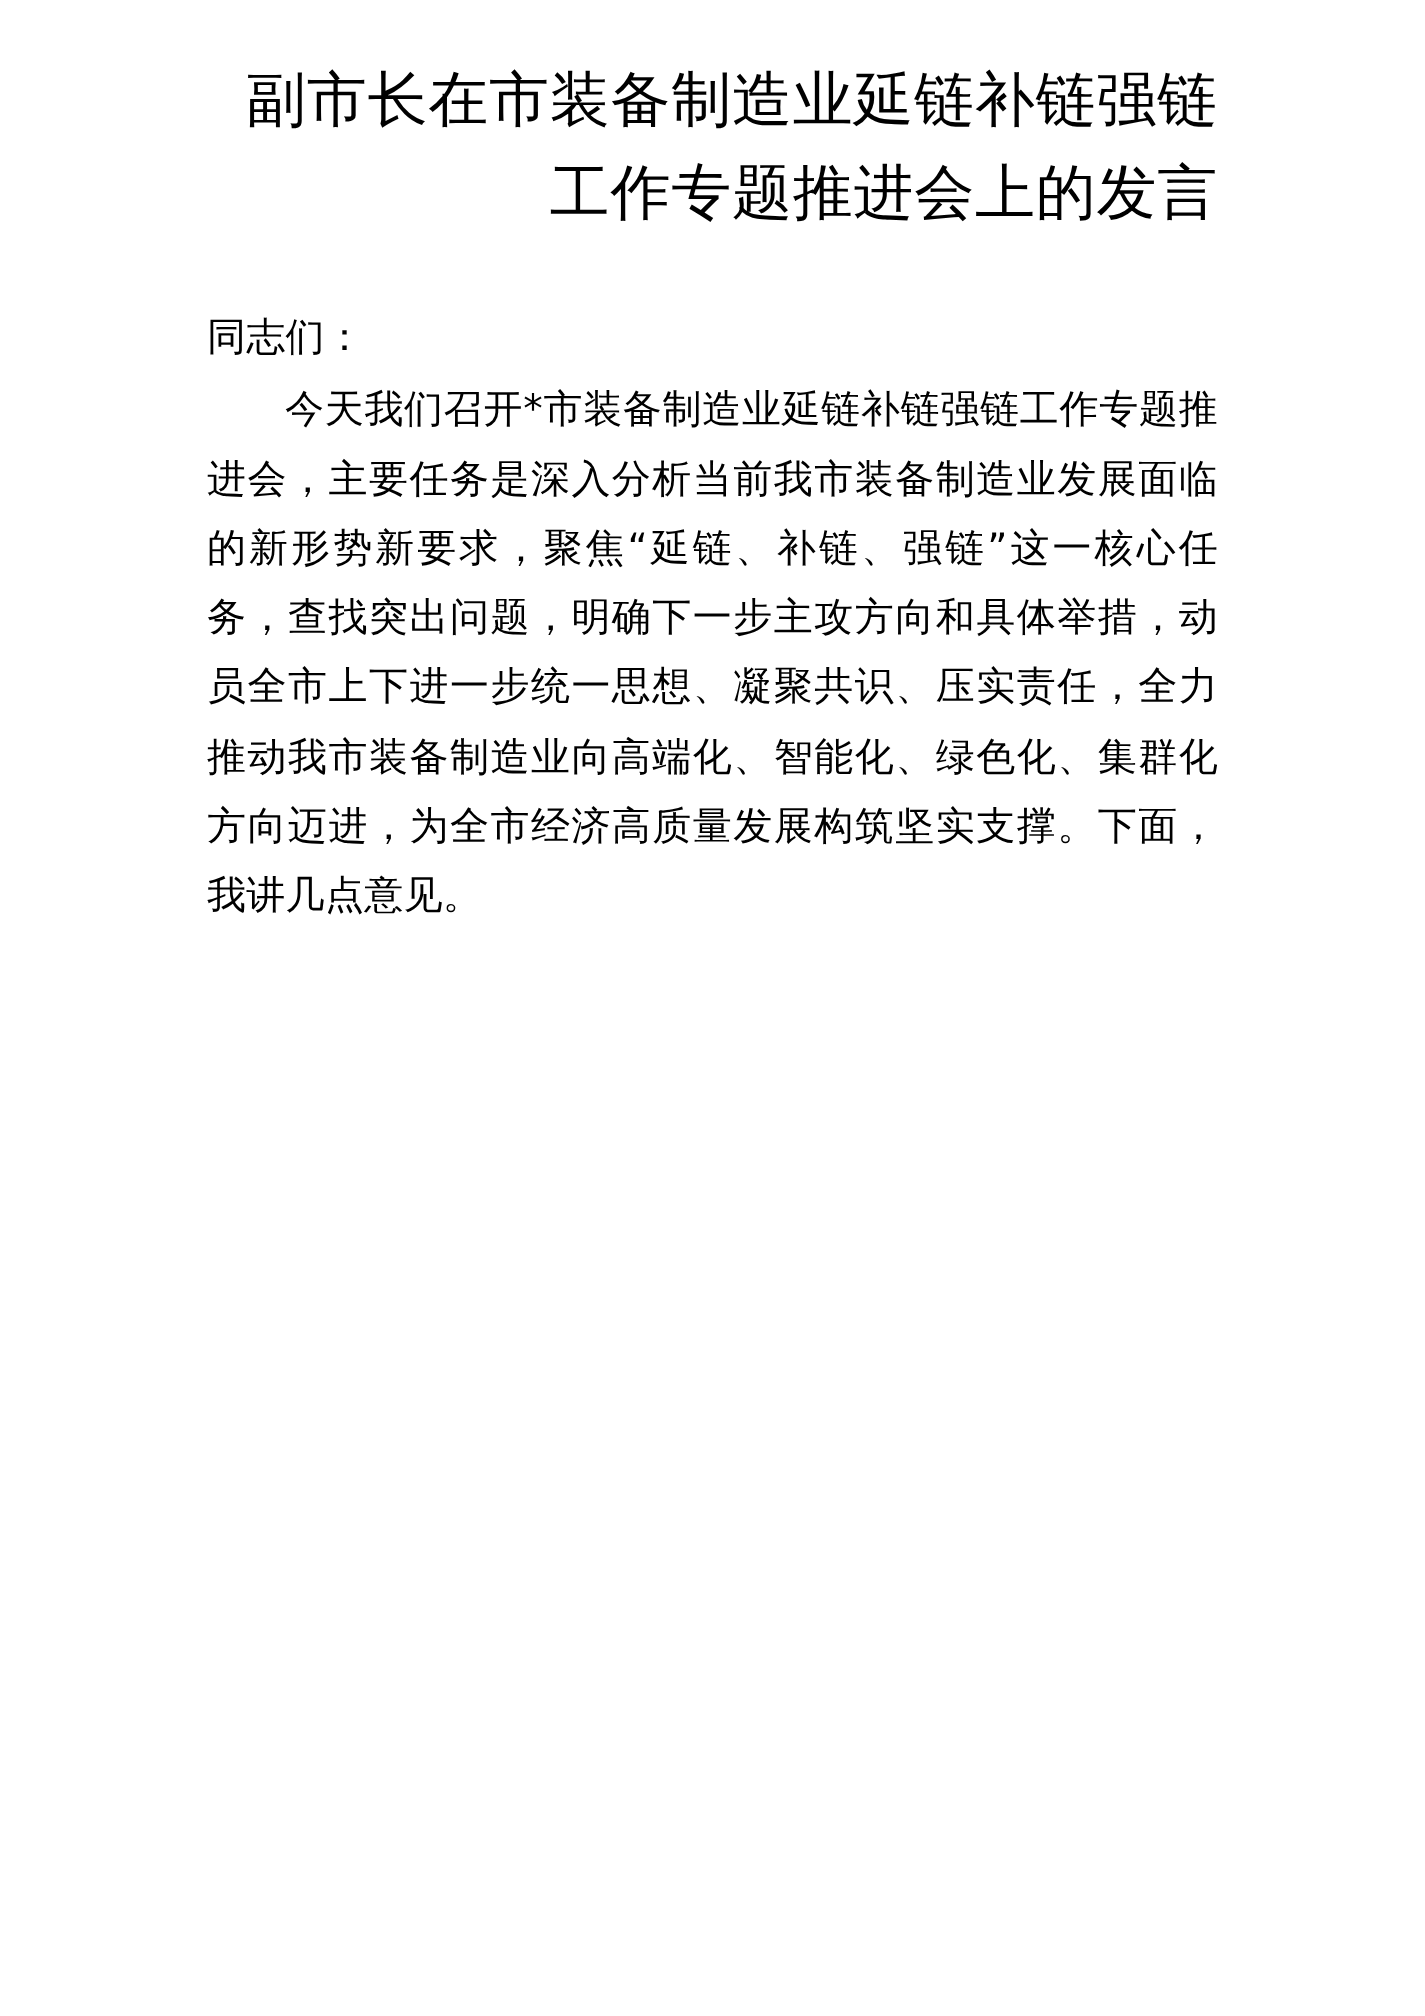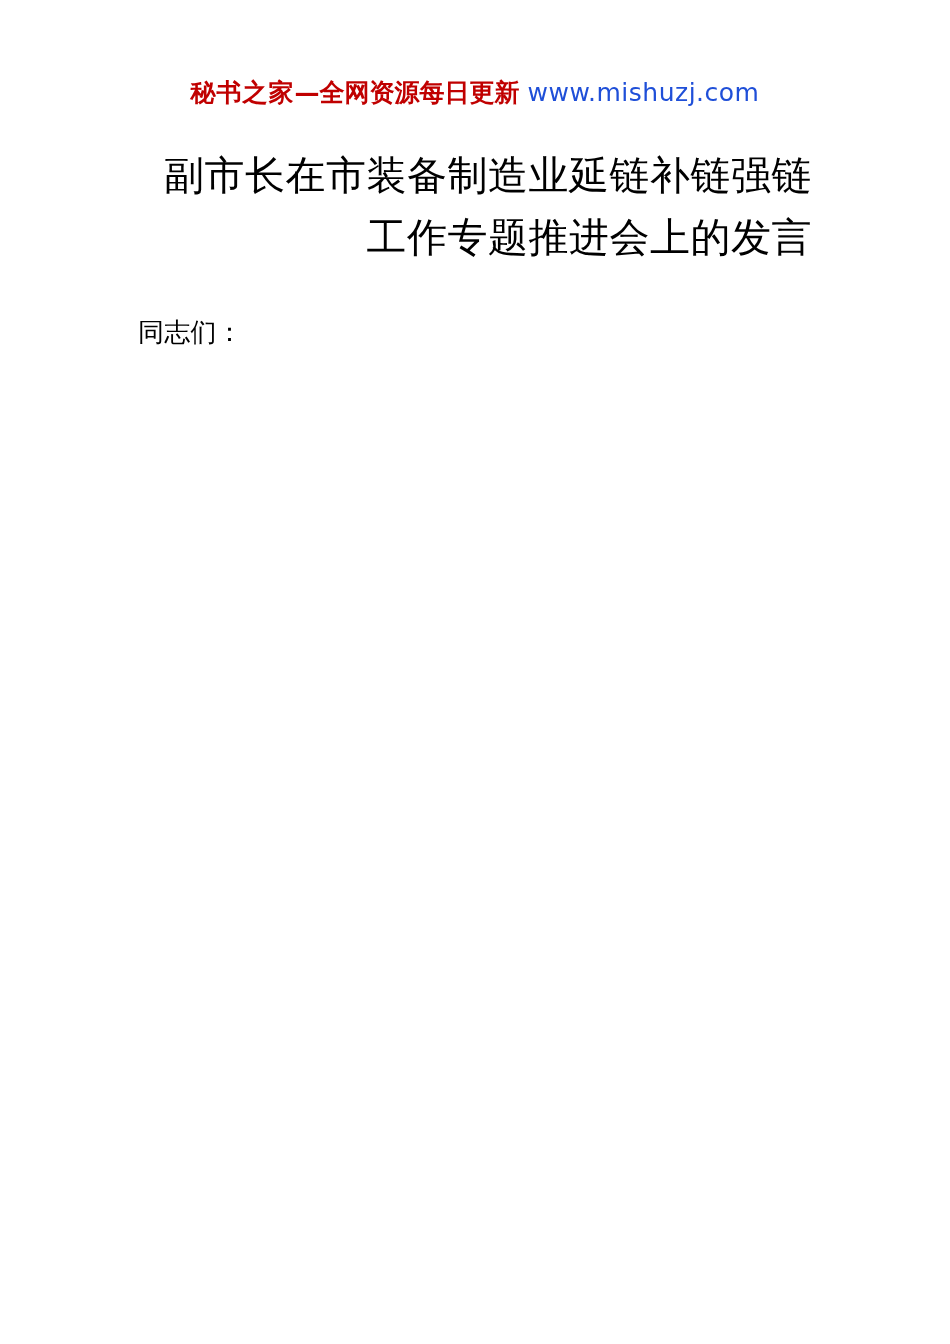--- a/index.html
+++ b/index.html
@@ -62,31 +62,28 @@
     margin: 0 0 2px 0;
   }
   .para.indent {
     text-indent: 2em;
   }
   .para.bold {
     font-weight: bold;
   }
   .para.salutation {
     text-indent: 0;
-    font-family: Liberation Serif, serif;
   }
 </style>
 </head>
 <body>
 
 <div class="page">
 
-  <div class="watermark">
-    <span class="brand">秘书之家</span><span class="tagline">—全网资源每日更新</span> <span class="url">www.mishuzj.com</span>
-  </div>
 
   <h1 class="doc-title">副市长在市装备制造业延链补链强链工作专题推进会上的发言</h1>
 
   <div class="body-text">
     <p class="para salutation">同志们：</p>
+    <p class="para indent">今天我们召开*市装备制造业延链补链强链工作专题推进会，主要任务是深入分析当前我市装备制造业发展面临的新形势新要求，聚焦“延链、补链、强链”这一核心任务，查找突出问题，明确下一步主攻方向和具体举措，动员全市上下进一步统一思想、凝聚共识、压实责任，全力推动我市装备制造业向高端化、智能化、绿色化、集群化方向迈进，为全市经济高质量发展构筑坚实支撑。下面，我讲几点意见。</p>
   </div>
 
 </div>
 
 </body></html>

